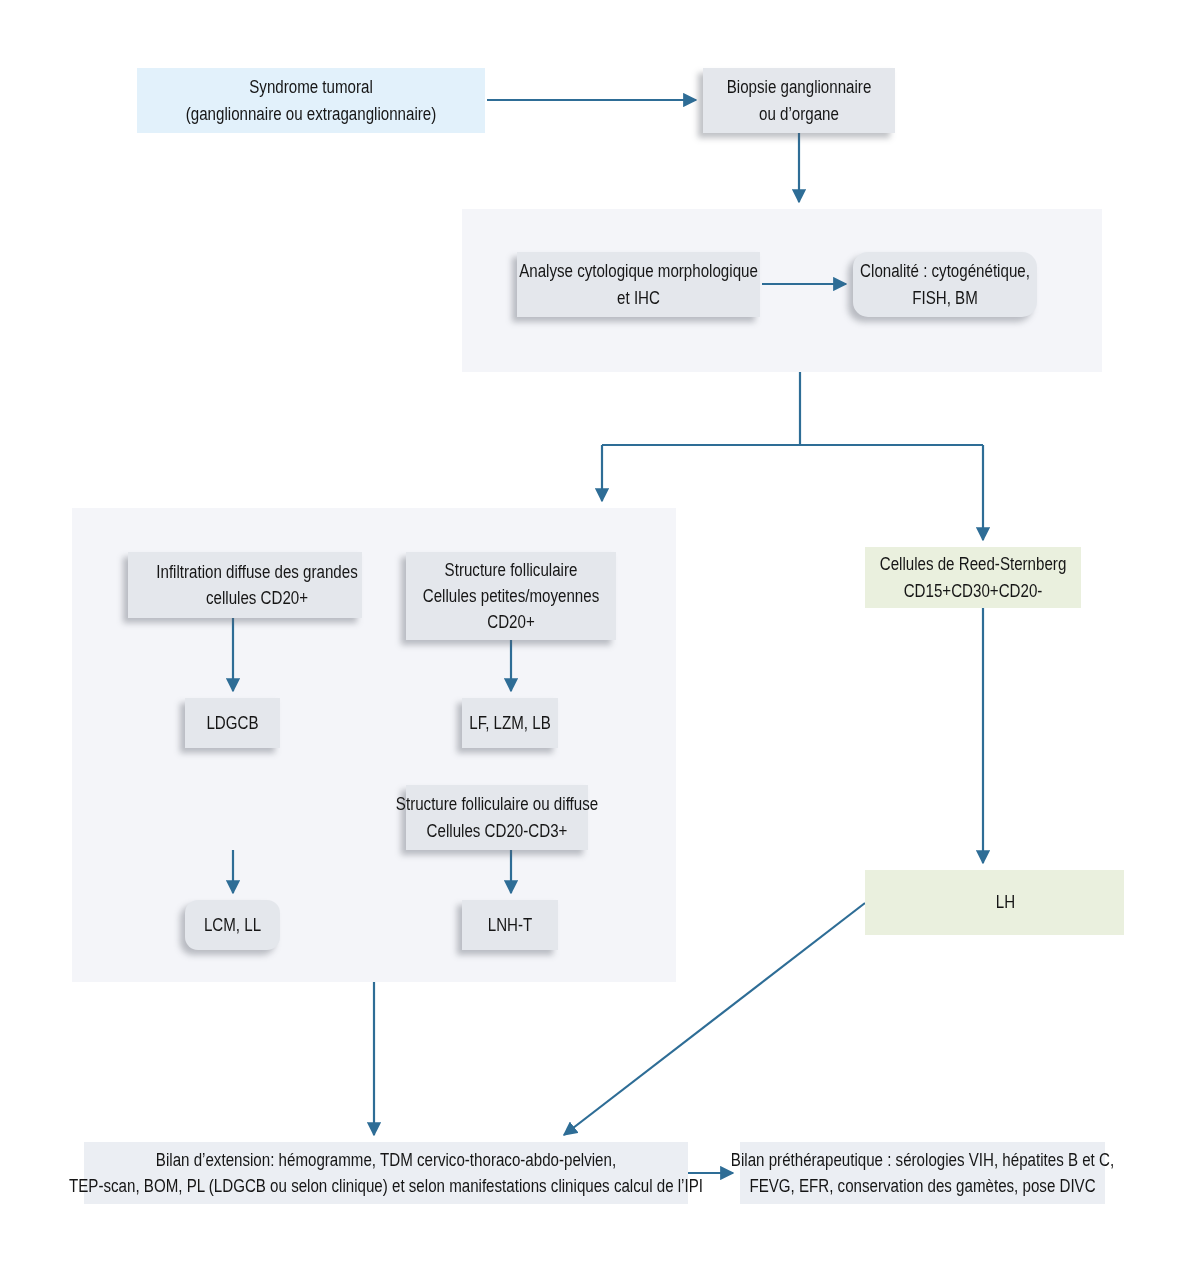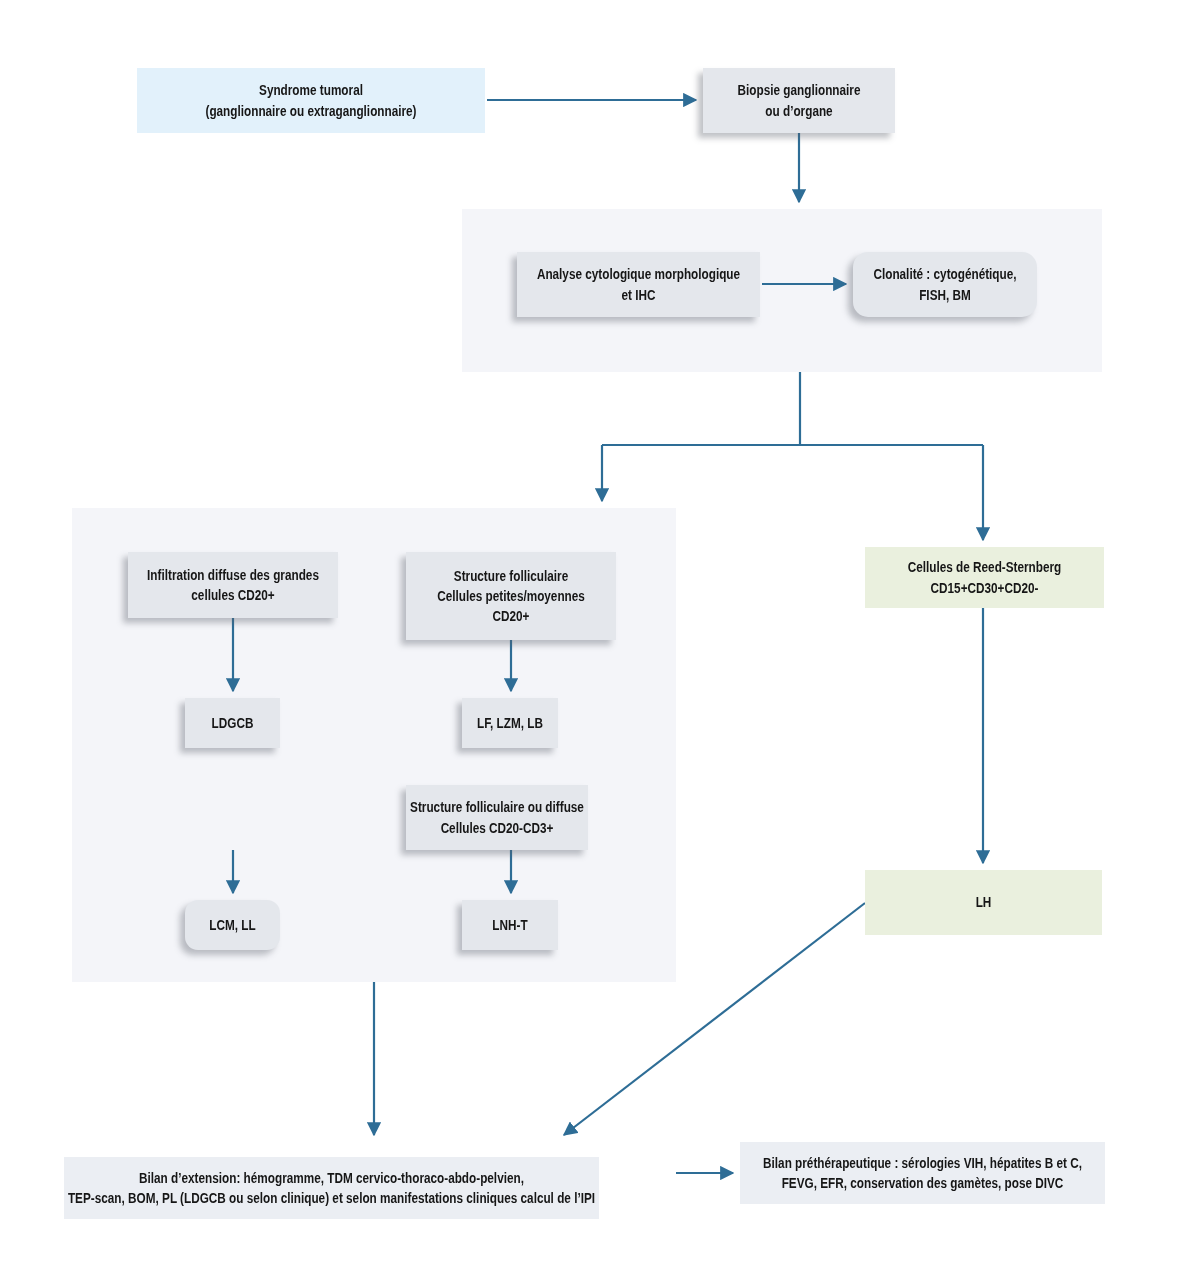--- a/index.html
+++ b/index.html
@@ -8,21 +8,21 @@
     width:1182px;height:1280px;
     background:#ffffff;
     font-family:"Liberation Sans", sans-serif;
     color:#161616;
     overflow:hidden;
   }
   .node{
     position:absolute;
     display:flex;flex-direction:column;justify-content:center;align-items:center;
     text-align:center;
-    font-size:14px;font-weight:700;
+    font-size:18px;font-weight:400;
     line-height:1.45;
   }
   .lines{
     display:flex;flex-direction:column;align-items:center;justify-content:center;
     width:100%;
     transform:scaleX(0.84);
     transform-origin:50% 50%;
   }
   .line{white-space:nowrap;}
   .blue-box{background:var(--box-blue);}
@@ -87,21 +87,21 @@
     </div>
   </div>
 
   <div class="node gray-box" style="left:853px;top:252px;width:184px;height:65px;border-radius:15px;">
     <div class="lines">
       <div class="line">Clonalité : cytogénétique,</div>
       <div class="line">FISH, BM</div>
     </div>
   </div>
 
-  <div class="node gray-box" style="left:128px;top:552px;width:210px;height:66px;">
+  <div class="node gray-box" style="left:128px;top:552px;width:210px;height:66px;padding-left:24px;">
     <div class="lines">
       <div class="line">Infiltration diffuse des grandes</div>
       <div class="line">cellules CD20+</div>
     </div>
   </div>
 
   <div class="node gray-box" style="left:406px;top:552px;width:210px;height:88px;">
     <div class="lines">
       <div class="line">Structure folliculaire</div>
       <div class="line">Cellules petites/moyennes</div>
@@ -134,34 +134,34 @@
       <div class="line">LCM, LL</div>
     </div>
   </div>
 
   <div class="node gray-box" style="left:462px;top:900px;width:96px;height:50px;">
     <div class="lines">
       <div class="line">LNH-T</div>
     </div>
   </div>
 
-  <div class="node green-box" style="left:865px;top:547px;width:239px;height:61px;">
+  <div class="node green-box" style="left:865px;top:547px;width:216px;height:61px;">
     <div class="lines">
       <div class="line">Cellules de Reed-Sternberg</div>
       <div class="line">CD15+CD30+CD20-</div>
     </div>
   </div>
 
-  <div class="node green-box" style="left:865px;top:870px;width:237px;height:65px;">
+  <div class="node green-box" style="left:865px;top:870px;width:237px;height:65px;padding-left:22px;">
     <div class="lines">
       <div class="line">LH</div>
     </div>
   </div>
 
-  <div class="node bottom-box" style="left:64px;top:1142px;width:535px;height:62px;margin-top:15px;">
+  <div class="node bottom-box" style="left:84px;top:1142px;width:604px;height:62px;">
     <div class="lines">
       <div class="line">Bilan d’extension: hémogramme, TDM cervico-thoraco-abdo-pelvien,</div>
       <div class="line">TEP-scan, BOM, PL (LDGCB ou selon clinique) et selon manifestations cliniques calcul de l’IPI</div>
     </div>
   </div>
 
   <div class="node bottom-box" style="left:740px;top:1142px;width:365px;height:62px;">
     <div class="lines">
       <div class="line">Bilan préthérapeutique : sérologies VIH, hépatites B et C,</div>
       <div class="line">FEVG, EFR, conservation des gamètes, pose DIVC</div>

